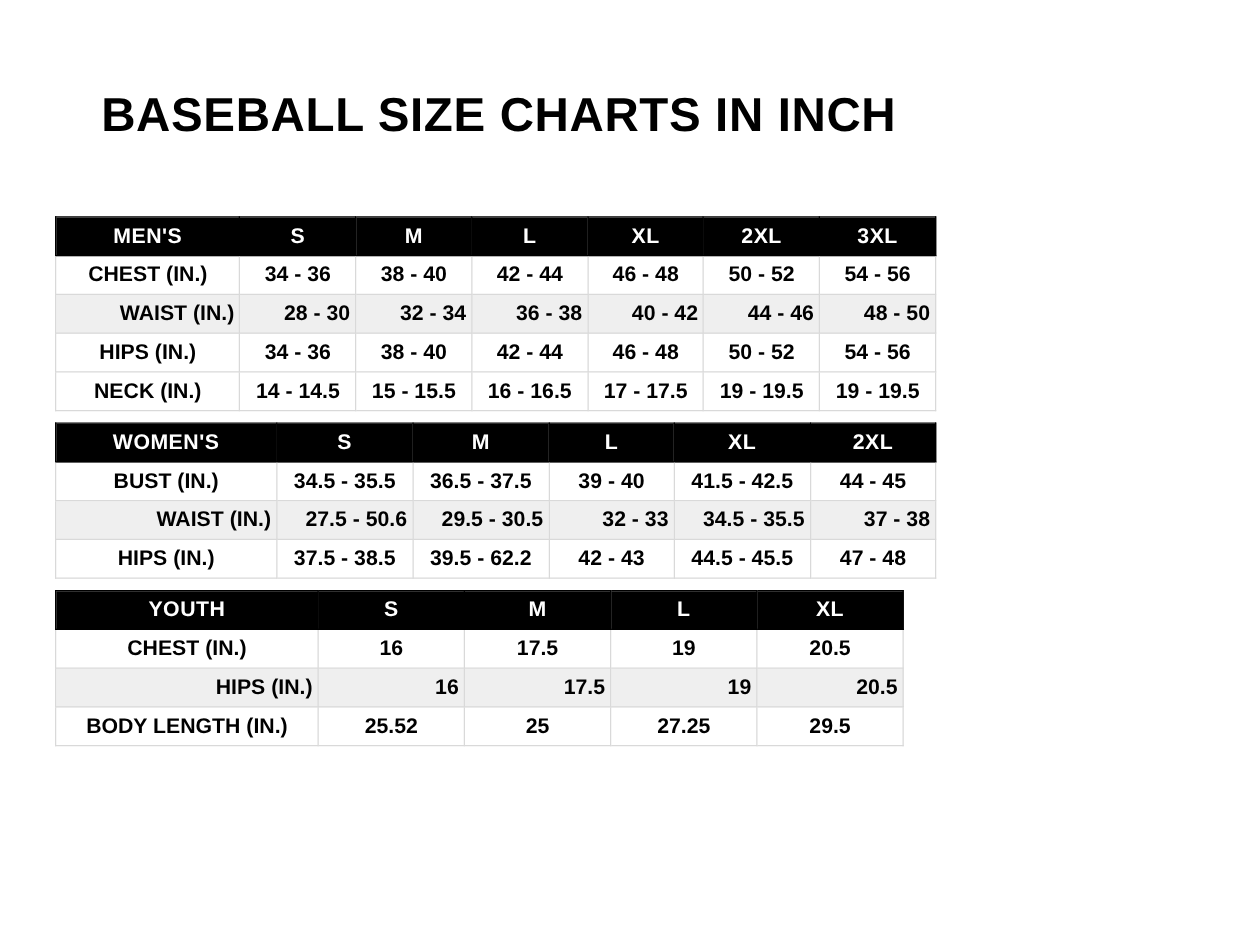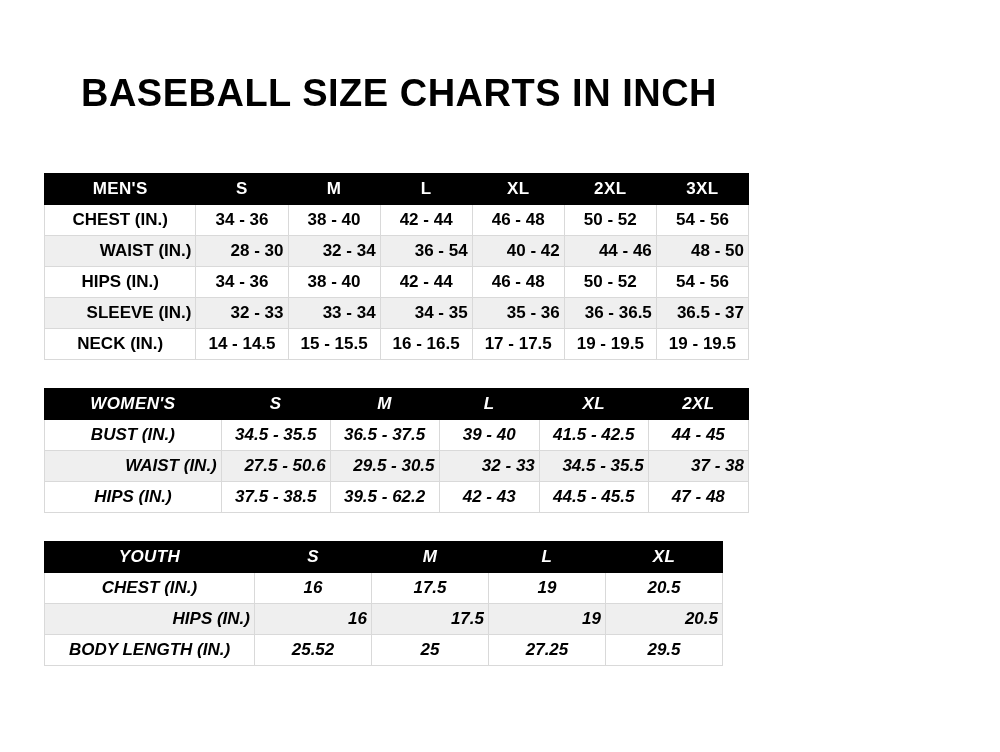--- a/index.html
+++ b/index.html
@@ -34,22 +34,21 @@
     padding-left: 44px;
     padding-right: 49px;
   }
   table {
     border-collapse: collapse;
     table-layout: fixed;
     font-size: 17px;
     font-weight: bold;
   }
   table + table {
-    margin-top: 28px;
-    font-style: italic;
+    margin-top: 9px;
   }
   th, td {
     border: 1px solid #ffffff;
     text-align: center;
     height: 31px;
     padding: 0 4px;
     white-space: nowrap;
     box-sizing: border-box;
   }
   thead th {
@@ -121,43 +120,34 @@
           <td>38 - 40</td>
           <td>42 - 44</td>
           <td>46 - 48</td>
           <td>50 - 52</td>
           <td>54 - 56</td>
         </tr>
         <tr class="alt">
           <td class="row-head">WAIST (IN.)</td>
           <td>28 - 30</td>
           <td>32 - 34</td>
-          <td>36 - 54</td>
+          <td>36 - 38</td>
           <td>40 - 42</td>
           <td>44 - 46</td>
           <td>48 - 50</td>
         </tr>
         <tr>
           <td class="row-head">HIPS (IN.)</td>
           <td>34 - 36</td>
           <td>38 - 40</td>
           <td>42 - 44</td>
           <td>46 - 48</td>
           <td>50 - 52</td>
           <td>54 - 56</td>
         </tr>
-        <tr class="alt">
-          <td class="row-head">SLEEVE (IN.)</td>
-          <td>32 - 33</td>
-          <td>33 - 34</td>
-          <td>34 - 35</td>
-          <td>35 - 36</td>
-          <td>36 - 36.5</td>
-          <td>36.5 - 37</td>
-        </tr>
         <tr>
           <td class="row-head">NECK (IN.)</td>
           <td>14 - 14.5</td>
           <td>15 - 15.5</td>
           <td>16 - 16.5</td>
           <td>17 - 17.5</td>
           <td>19 - 19.5</td>
           <td>19 - 19.5</td>
         </tr>
       </tbody>

